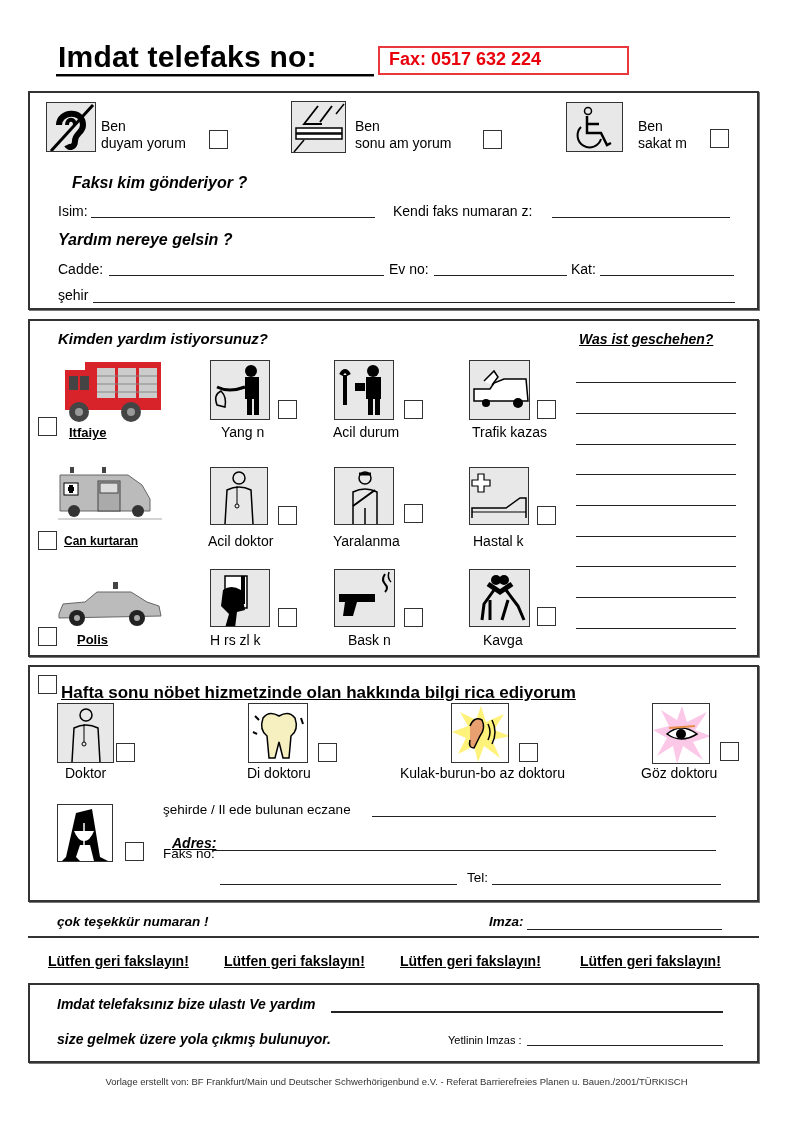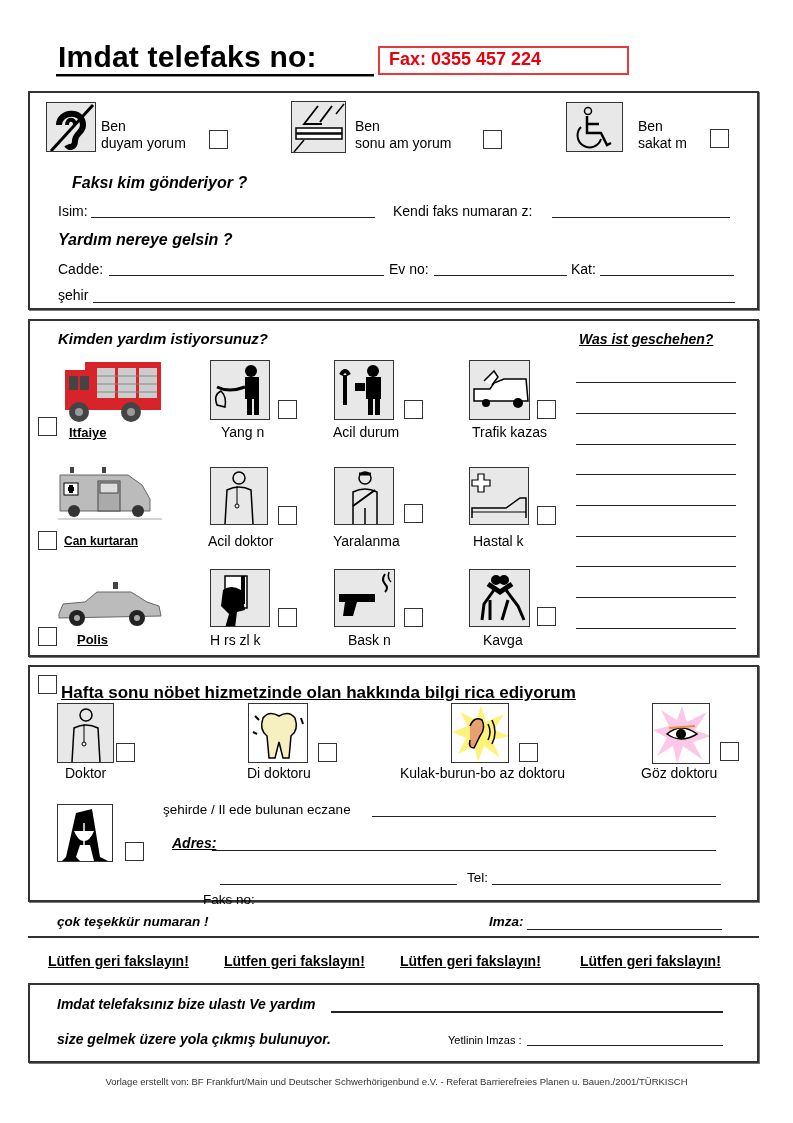--- a/index.html
+++ b/index.html
@@ -23,21 +23,21 @@
   .fb-link { position: absolute; font-size: 14px; font-weight: bold; text-decoration: underline; white-space: nowrap; }
   .footer { left: 0; width: 793px; top: 1076px; text-align: center; font-family: Liberation Sans, sans-serif; font-size: 9.5px; color: #333; }
   svg { display: block; }
 </style>
 </head>
 <body>
 
 <div class="abs title">Imdat telefaks no:</div>
 <div class="abs title-underline"></div>
 <div class="abs fax-box"></div>
-<div class="abs fax-text">Fax: 0355 457 224</div>
+<div class="abs fax-text">Fax: 0517 632 224</div>
 
 <div class="box" style="left:28px;top:91px;width:731px;height:219px;"></div>
 
 <div class="icon-sq" style="left:46px;top:102px;width:50px;height:50px;">
   <svg width="50" height="50" viewBox="0 0 50 50">
     <path d="M12 22 C12 8, 36 6, 36 22 C36 30, 28 30, 28 38 C28 44, 22 46, 20 42" fill="none" stroke="#000" stroke-width="6"></path>
     <path d="M20 22 C20 15, 28 15, 28 22" fill="none" stroke="#000" stroke-width="4"></path>
     <line x1="4" y1="48" x2="46" y2="2" stroke="#000" stroke-width="3"></line>
   </svg>
 </div>
@@ -311,21 +311,21 @@
     <path d="M8 52 L18 8 L34 4 L42 52 L50 56 L36 56 L32 40 L22 40 L18 52 L22 56 L4 56 Z" fill="#000"></path>
     <path d="M16 26 L36 26 Q32 36 26 36 Q20 36 16 26 Z" fill="#fff"></path>
     <line x1="26" y1="18" x2="26" y2="40" stroke="#fff" stroke-width="1.5"></line>
   </svg>
 </div>
 <div class="cb" style="left:125px;top:842px;"></div>
 <div class="lbl-sm" style="left:163px;top:802px;">şehirde / Il  ede bulunan eczane</div>
 <div class="line" style="left:372px;top:816px;width:344px;"></div>
 <div class="abs" style="left:172px;top:835px;font-size:14px;font-weight:bold;font-style:italic;text-decoration:underline;">Adres:</div>
 <div class="line" style="left:212px;top:850px;width:504px;"></div>
-<div class="lbl-sm" style="left:163px;top:892px;margin-left:40px;">Faks no:</div>
+<div class="lbl-sm" style="left:163px;top:846px;">Faks no:</div>
 <div class="line" style="left:220px;top:884px;width:237px;"></div>
 <div class="lbl-sm" style="left:467px;top:870px;">Tel:</div>
 <div class="line" style="left:492px;top:884px;width:229px;"></div>
 
 <div class="abs" style="left:57px;top:914px;font-size:13.5px;font-weight:bold;font-style:italic;white-space:nowrap;">çok teşekkür numaran !</div>
 <div class="abs" style="left:489px;top:914px;font-size:13.5px;font-weight:bold;font-style:italic;">Imza:</div>
 <div class="line" style="left:527px;top:929px;width:195px;"></div>
 <div class="abs" style="left:28px;top:936px;width:731px;height:2px;background:#333;"></div>
 
 <div class="fb-link" style="left:48px;top:953px;">Lütfen geri fakslayın!</div>

